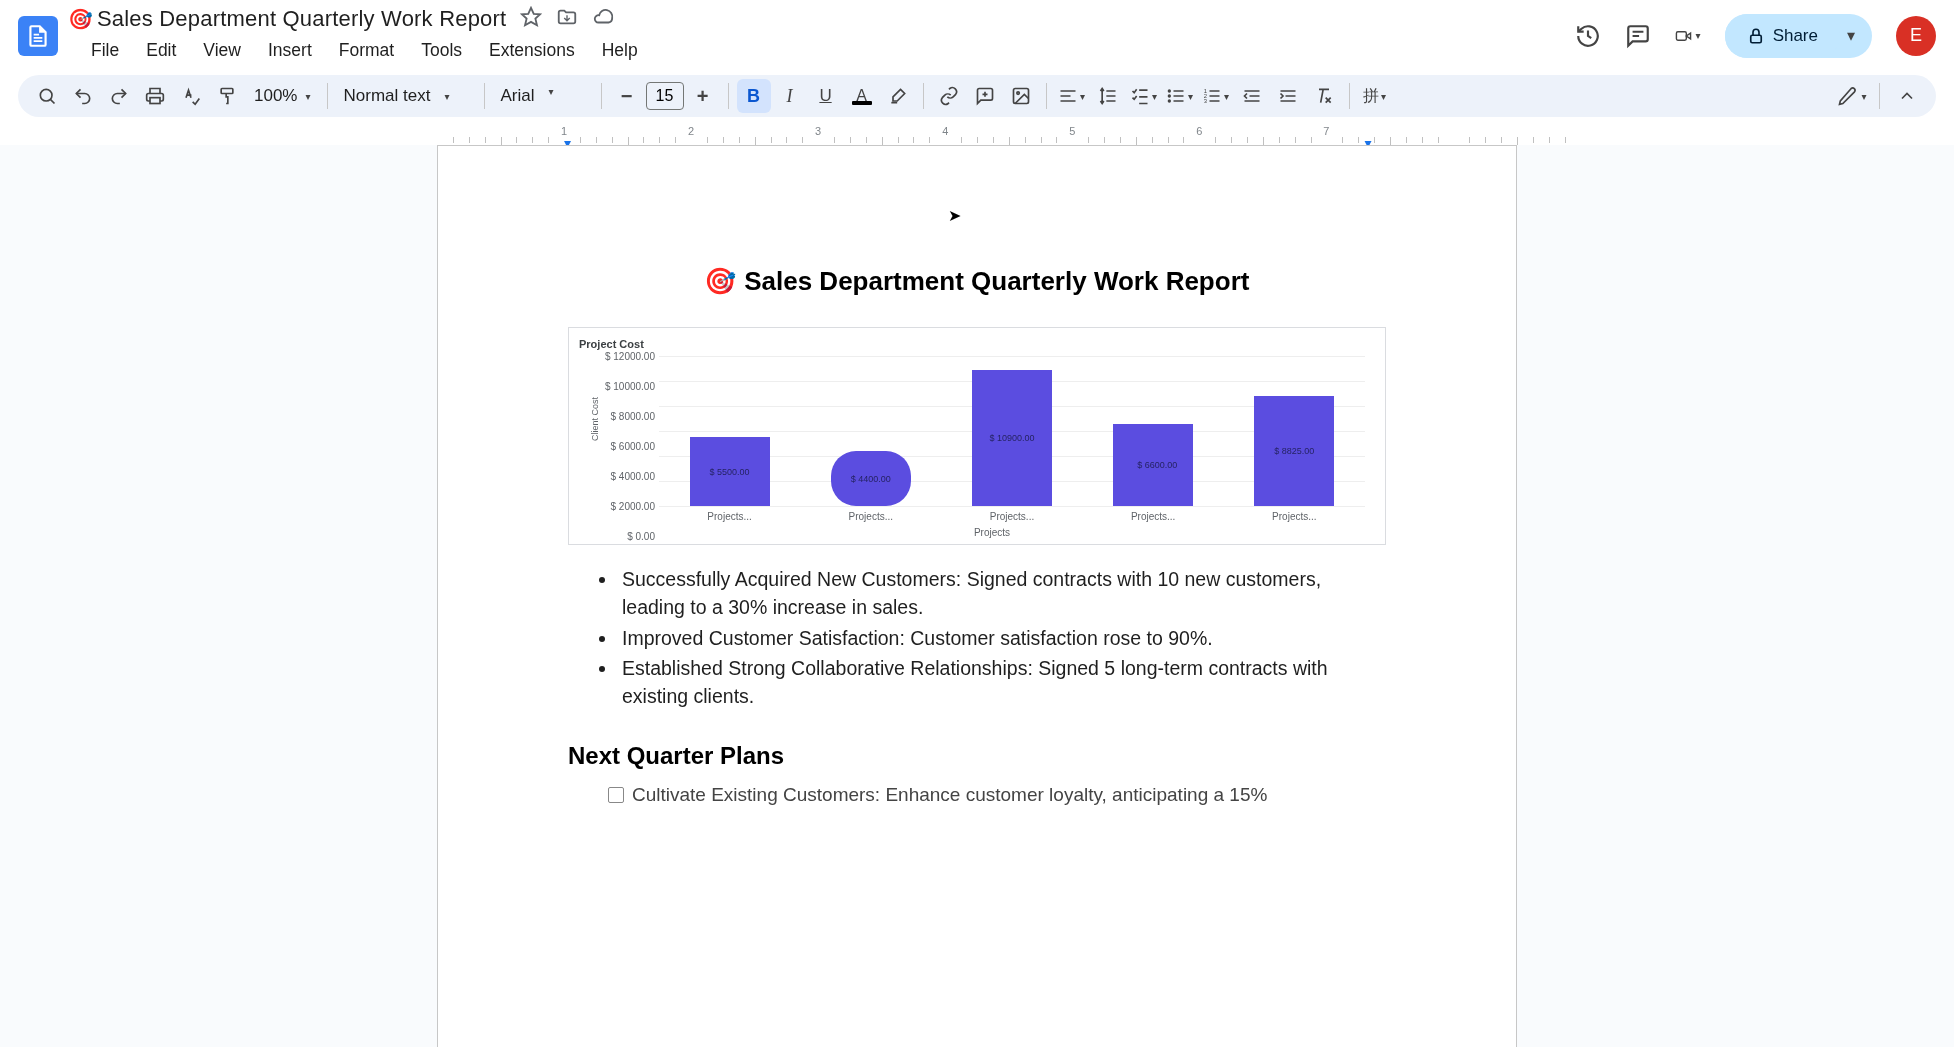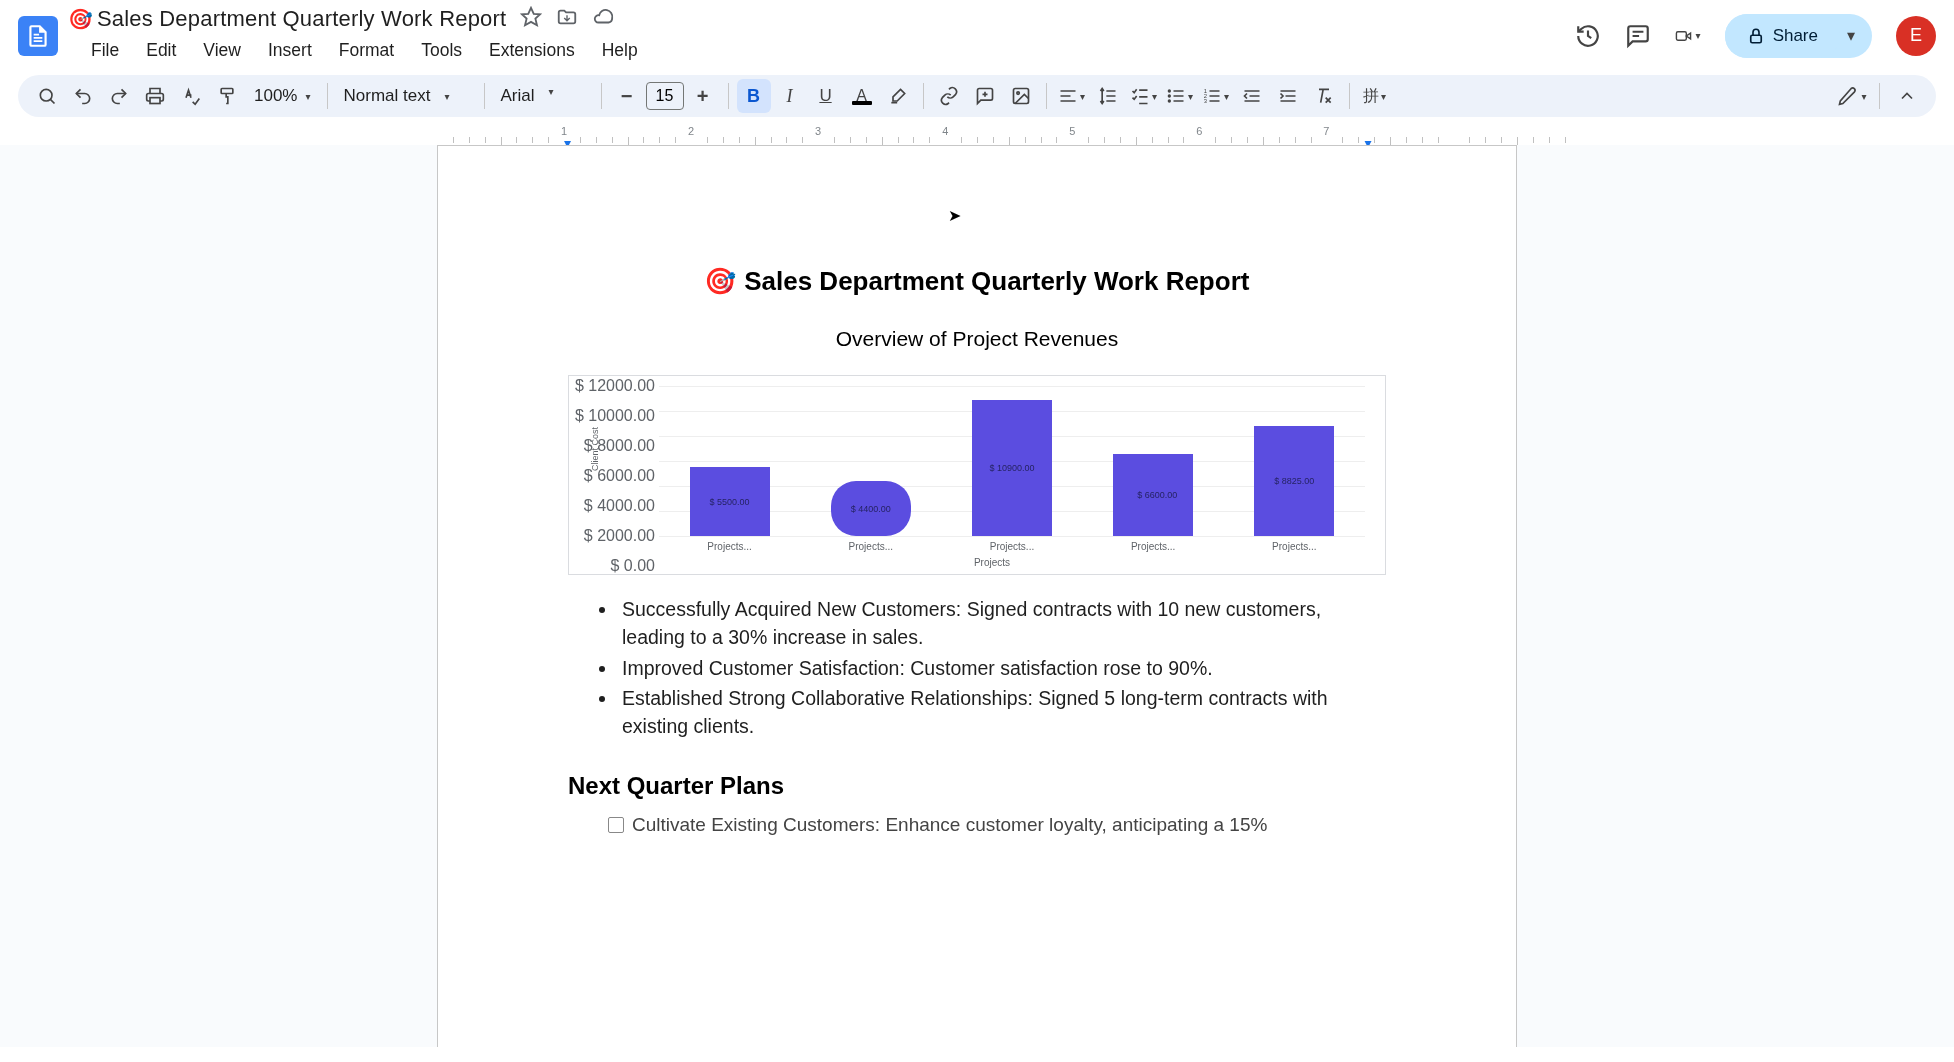--- a/index.html
+++ b/index.html
@@ -54,21 +54,21 @@
 .doc-h2 { font-size: 25px; font-weight: 700; margin-bottom: 28px; }
 .doc-h3c { font-size: 21px; text-align: center; margin: 18px 0 24px; }
 .doc-h3 { font-size: 24px; font-weight: 700; margin-top: 32px; }
 .bullets { margin: 18px 0 0 50px; font-size: 19.5px; line-height: 1.45; color:#1f1f1f;}
 .bullets li { margin-bottom: 2px; padding-left: 4px; }
 .chart-wrap { border: 1px solid #dadce0; padding: 10px 10px 8px 10px; margin: 0 0 20px 0;}
 .chart-title { font-size: 11px; font-weight: 700; color: #3c4043; margin-bottom: 6px; }
 .chart { position: relative; height: 180px; margin-left: 40px; margin-right: 10px;}
 .chart-grid { position:absolute; left:40px; right:0; top:0; bottom:30px;}
 .gline { position:absolute; left:0; right:0; height:1px; background:#eee;}
-.ylab { position:absolute; right: calc(100% - 36px); font-size:16px; color:#5f6368; transform:translateY(-50%); white-space:nowrap;}
+.ylab { position:absolute; right: calc(100% - 36px); font-size:10px; color:#5f6368; transform:translateY(-50%); white-space:nowrap;}
 .yaxis-label { position:absolute; left:-24px; top:50%; transform: rotate(-90deg) translateX(10px); transform-origin:left; font-size:9px; color:#5f6368; white-space:nowrap;}
 .bars { position:absolute; left:40px; right:0; bottom:30px; top:0; display:flex; align-items:flex-end; justify-content:space-around; }
 .bar { width: 80px; background: #5b4de0; position:relative; display:flex; align-items:center; justify-content:center;}
 .bar-label { font-size:9px; color:#1a1a4a; opacity:.85;}
 .xticks { position:absolute; left:40px; right:0; bottom:14px; display:flex; justify-content:space-around; font-size:10px; color:#5f6368;}
 .xaxis-label { text-align:center; font-size:10px; color:#5f6368; position:absolute; bottom:-2px; left:0; right:0;}
 .checkbox-line { display:flex; align-items:center; gap:8px; margin-top:14px; font-size:19px; margin-left:40px; color:#444;}
 .chk { width:16px; height:16px; border:1.5px solid #888; border-radius:2px;}
 
 .cursor-pointer { position:absolute; left:510px; top:60px; font-size:16px; pointer-events:none;}
@@ -391,23 +391,23 @@
         <path d="M4 6h16M4 12h10M4 18h16"></path>
       </svg>
   </div>
   <div class="canvas">
     <div class="page">
       <div class="cursor-pointer">➤</div>
       <div class="doc-h1">
         <span>🎯</span>
         <span>Sales Department Quarterly Work Report</span>
       </div>
-      <div class="doc-h3c">Overview of Project Revenues</div>
 
       <div class="chart-wrap">
+        <div class="chart-title">Project Cost</div>
         <div class="chart" id="chart">
           <div class="yaxis-label">Client Cost</div>
           <div class="chart-grid" id="chartGrid">
               <div class="gline" style="top: 100%;"></div>
               <div class="gline" style="top: 83.3333%;"></div>
               <div class="gline" style="top: 66.6667%;"></div>
               <div class="gline" style="top: 50%;"></div>
               <div class="gline" style="top: 33.3333%;"></div>
               <div class="gline" style="top: 16.6667%;"></div>
               <div class="gline" style="top: 0%;"></div>

